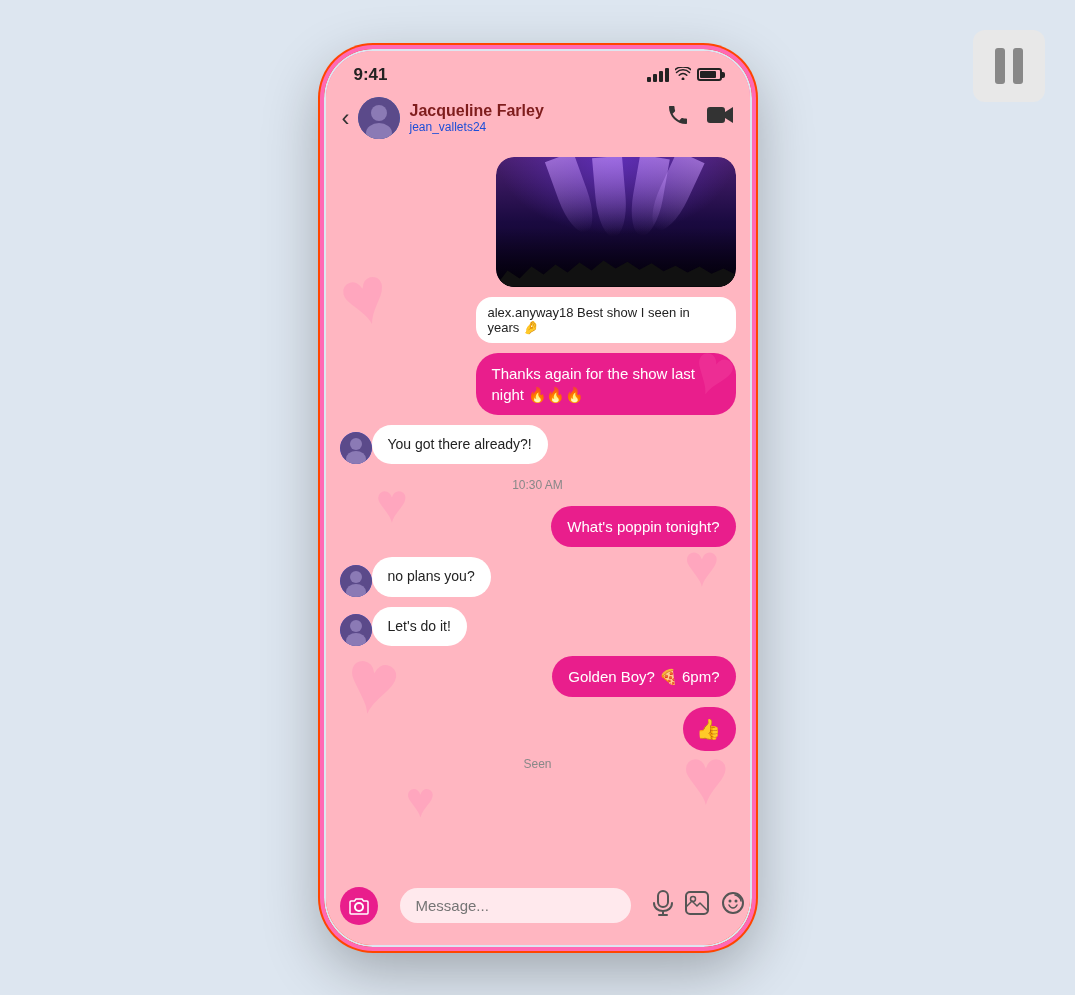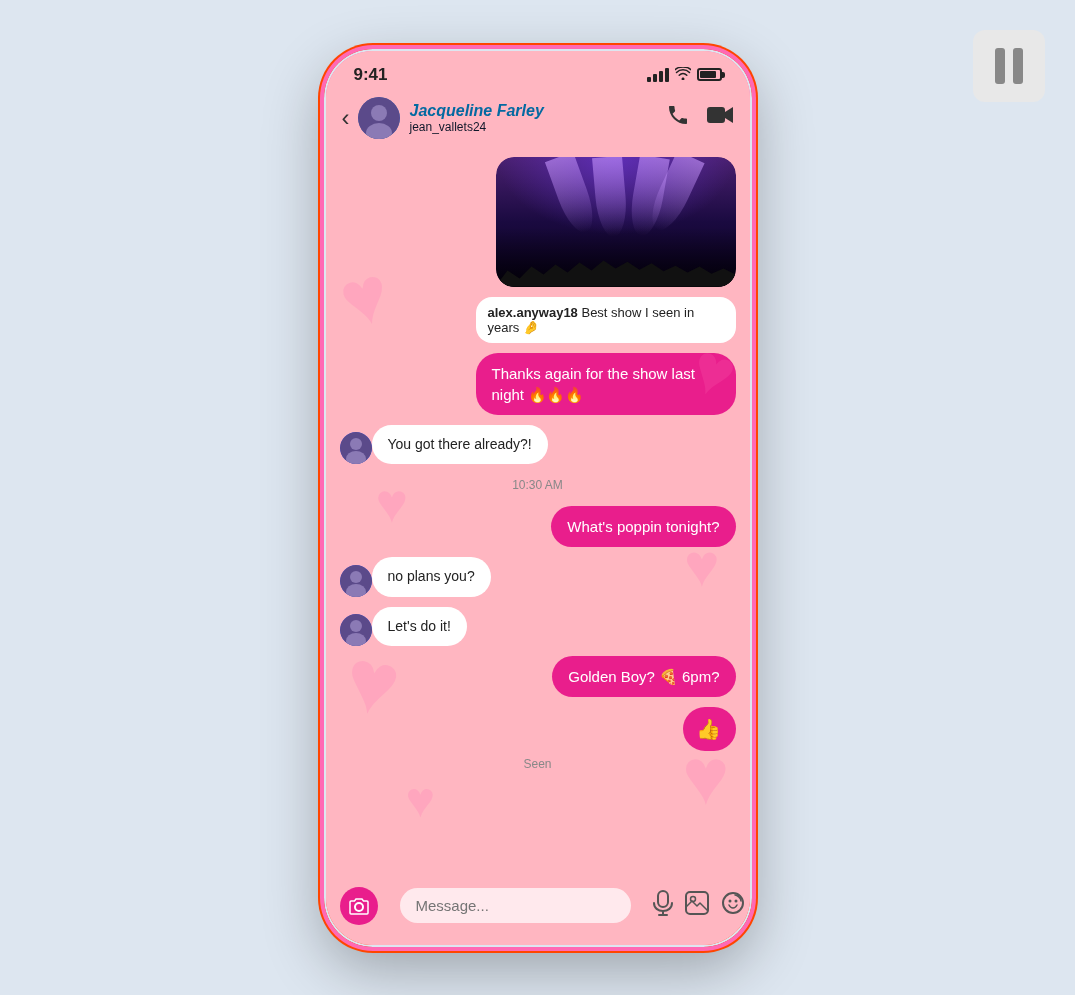--- a/index.html
+++ b/index.html
@@ -159,26 +159,25 @@
       display: flex;
       align-items: center;
       justify-content: center;
       color: white;
       font-size: 18px;
     }
     .header-info { flex: 1; }
     .header-name {
       font-size: 16px;
       font-weight: 700;
-      color: #0369a1;
-      font-style: italic;
+      color: #7f1d1d;
     }
     .header-username {
       font-size: 12px;
-      color: #0f172a;
+      color: #1d4ed8;
     }
     .header-actions {
       display: flex;
       gap: 16px;
     }
     .header-icon {
       font-size: 22px;
       color: #333;
       cursor: pointer;
     }
@@ -253,21 +252,21 @@
     .msg-caption {
       background: white;
       border-radius: 16px;
       padding: 8px 12px;
       font-size: 13px;
       color: #222;
       align-self: flex-end;
       max-width: 260px;
     }
     .caption-sender {
-      font-weight: 700;
+      font-weight: 400;
     }
 
     
     .msg-sent {
       align-self: flex-end;
       background: #e91e8c;
       color: white;
       border-radius: 22px;
       padding: 10px 16px;
       max-width: 260px;

